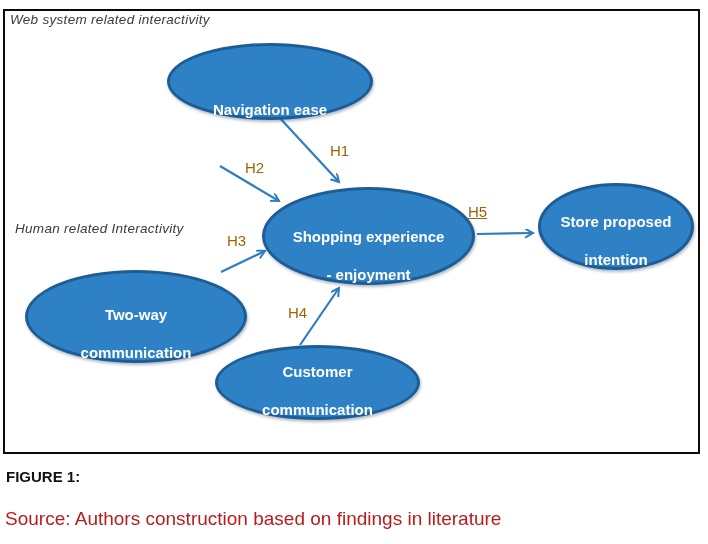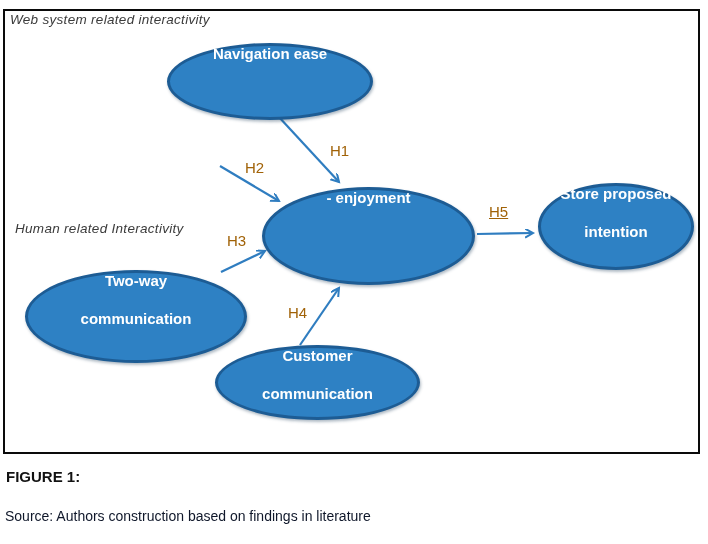--- a/index.html
+++ b/index.html
@@ -45,21 +45,21 @@
     border-radius: 50%;
     background: var(--node-fill);
     border: 3px solid var(--node-border);
     box-shadow: 1px 2px 3px rgba(30,60,90,0.35);
     color: #ffffff;
     font-weight: bold;
     font-size: 15px;
     display: flex;
     flex-direction: column;
     align-items: center;
-    justify-content: flex-start;
+    justify-content: flex-end;
     text-align: center;
     line-height: 15px;
   }
   .node.gap2 { row-gap: 23px; }
   .edge-label {
     position: absolute;
     font-size: 15px;
     color: #a16207;
     white-space: nowrap;
   }
@@ -76,22 +76,22 @@
   }
   .caption .cap-label {
     flex: 0 0 82px;
   }
   .caption .cap-text {
     flex: 1 1 auto;
   }
   .source-note {
     position: absolute;
     left: 5px; top: 508px;
-    font-size: 14px;
-    color: #0f172a;
+    font-size: 19px;
+    color: #b91c1c;
     white-space: nowrap;
   }
 </style>
 </head>
 <body>
 
 <div class="page">
 
   <div class="diagram-box"></div>
 
@@ -121,33 +121,34 @@
     <span>Two-way</span>
     <span>communication</span>
   </div>
 
   <div class="node gap2" style="left:215px; top:345px; width:205px; height:75px;">
     <span>Customer</span>
     <span>communication</span>
   </div>
 
   <div class="node gap2" style="left:262px; top:187px; width:213px; height:98px;">
+    <span>Shopping experience</span>
     <span>- enjoyment</span>
   </div>
 
   <div class="node gap2" style="left:538px; top:183px; width:156px; height:87px;">
     <span>Store proposed</span>
     <span>intention</span>
   </div>
 
   <div class="edge-label" style="left:330px; top:142px;">H1</div>
   <div class="edge-label" style="left:245px; top:159px;">H2</div>
   <div class="edge-label" style="left:227px; top:232px;">H3</div>
   <div class="edge-label" style="left:288px; top:304px;">H4</div>
-  <div class="edge-label" style="left:489px; top:203px;text-decoration:underline;">H5</div>
+  <div class="edge-label" style="left:468px; top:203px;text-decoration:underline;">H5</div>
 
   <div class="caption">
     <span class="cap-label">FIGURE 1:</span>
   </div>
 
   <div class="source-note">Source: Authors construction based on findings in literature</div>
 
 </div>
 
 </body></html>

